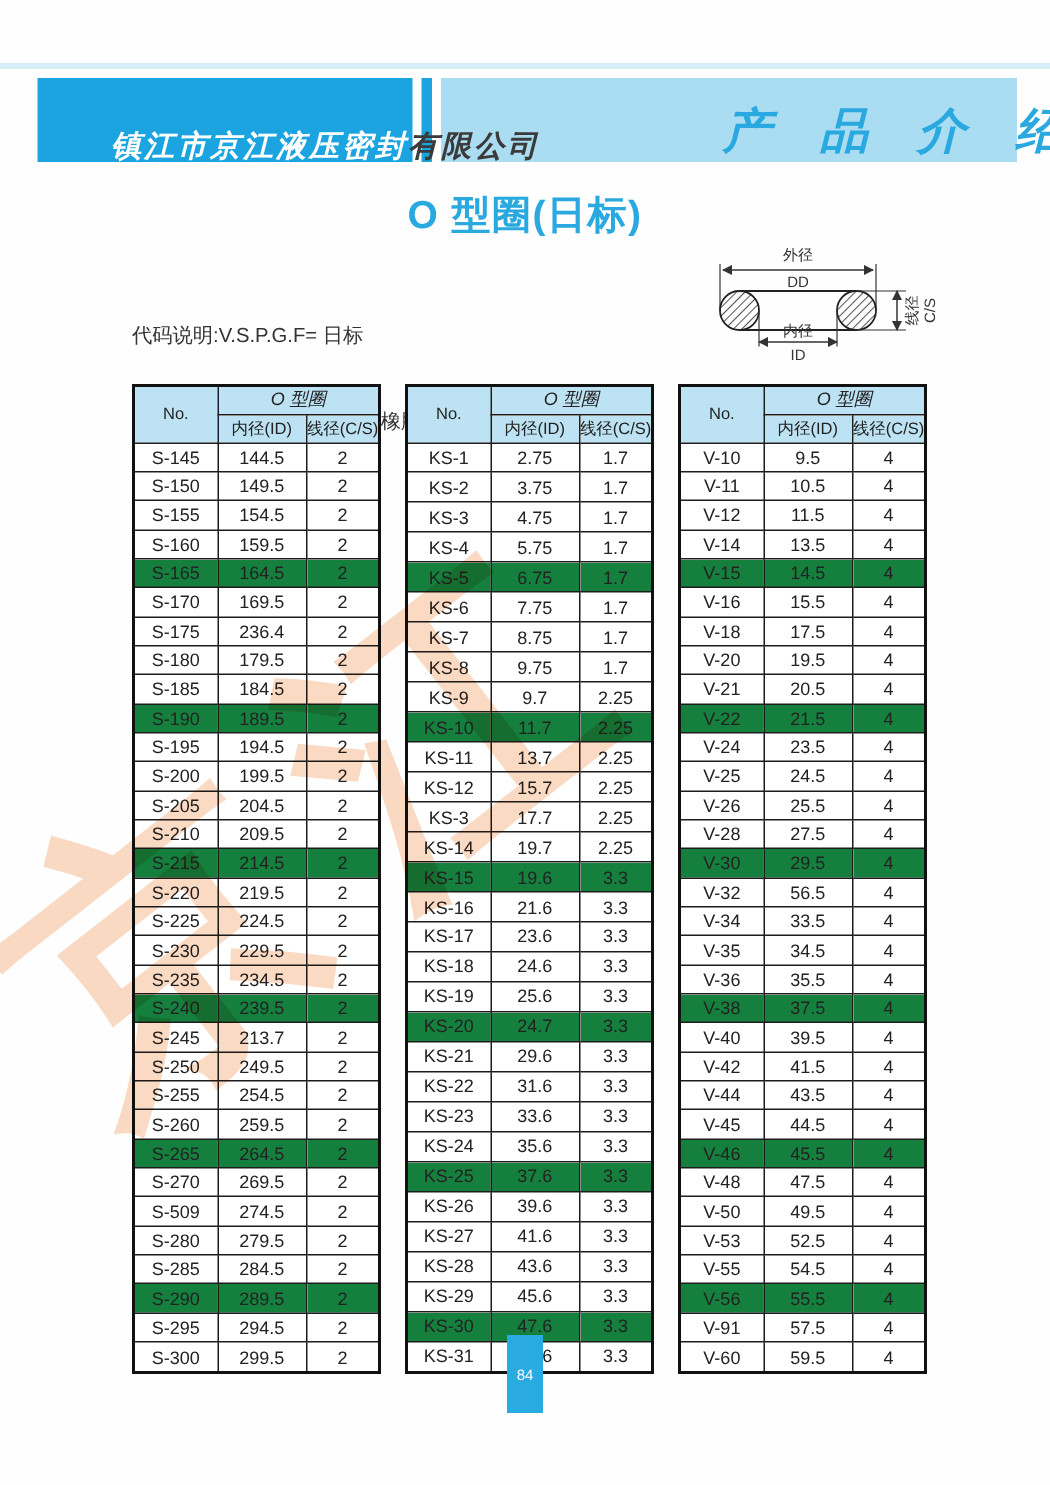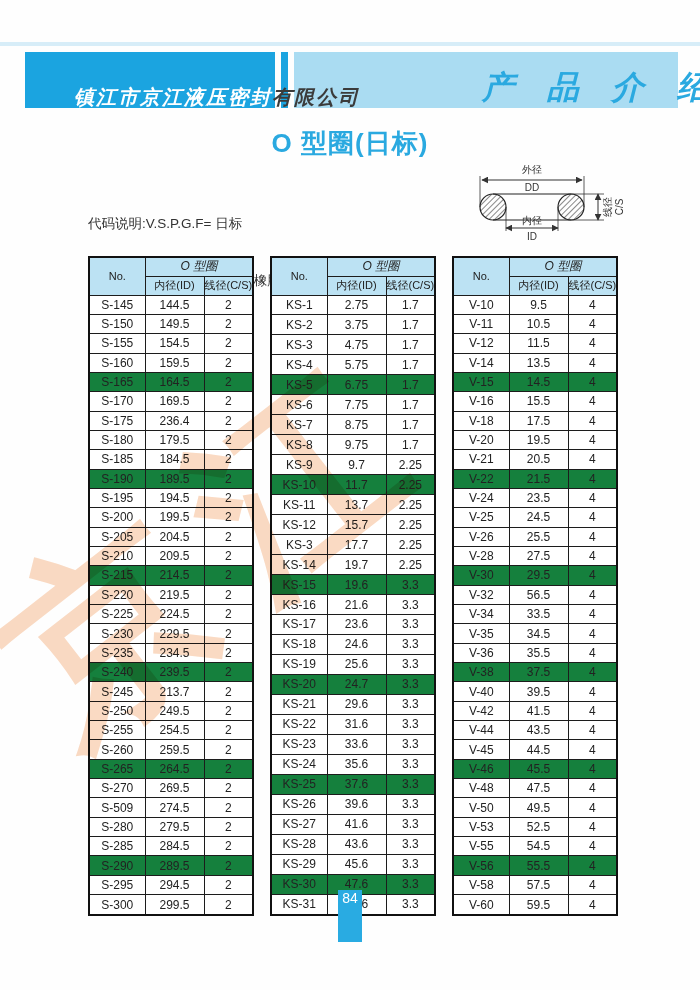--- a/index.html
+++ b/index.html
@@ -75,22 +75,22 @@
     font-size:200px; font-weight:bold; white-space:nowrap;
     color:#f4ad79; opacity:0.45;
     transform:rotate(-38deg); transform-origin:left center;
     pointer-events:none; mix-blend-mode:multiply; z-index:5;
     letter-spacing:40px;
   }
 
   
   .page-num {
     position:absolute; top:890px; left:338px; width:24px; height:52px;
-    background:#29abe2; color:#fff; font-size:14px; text-align:center;
-    padding-top:0;
+    background:#29abe2; color:#fff; font-size:10px; text-align:center;
+    padding-top:22px;
   }
 </style>
 </head>
 <body>
 
 <div class="page">
 
   <div class="top-rule"></div>
 
   <div class="hdr-dark"></div>
@@ -658,21 +658,21 @@
           <td>V-55</td>
           <td>54.5</td>
           <td>4</td>
         </tr>
         <tr class="hl">
           <td>V-56</td>
           <td>55.5</td>
           <td>4</td>
         </tr>
         <tr>
-          <td>V-58</td>
+          <td>V-91</td>
           <td>57.5</td>
           <td>4</td>
         </tr>
         <tr>
           <td>V-60</td>
           <td>59.5</td>
           <td>4</td>
         </tr>
       </tbody>
   </table>

